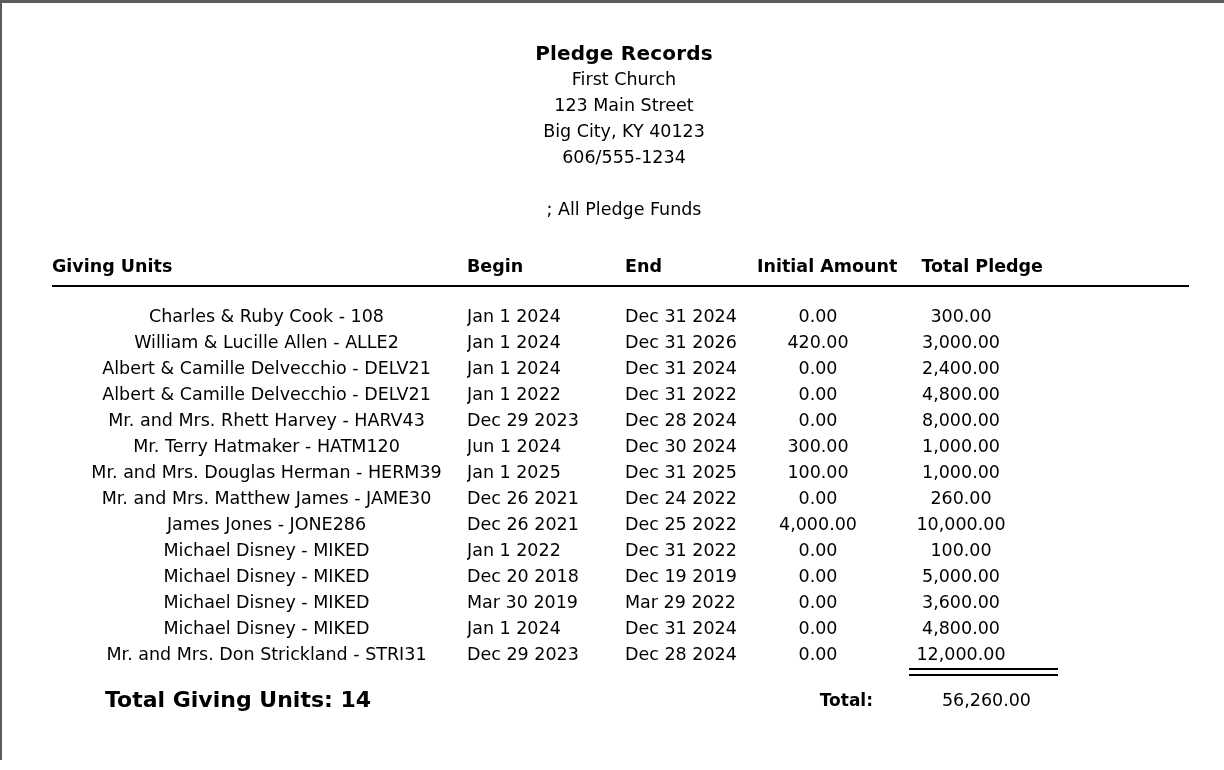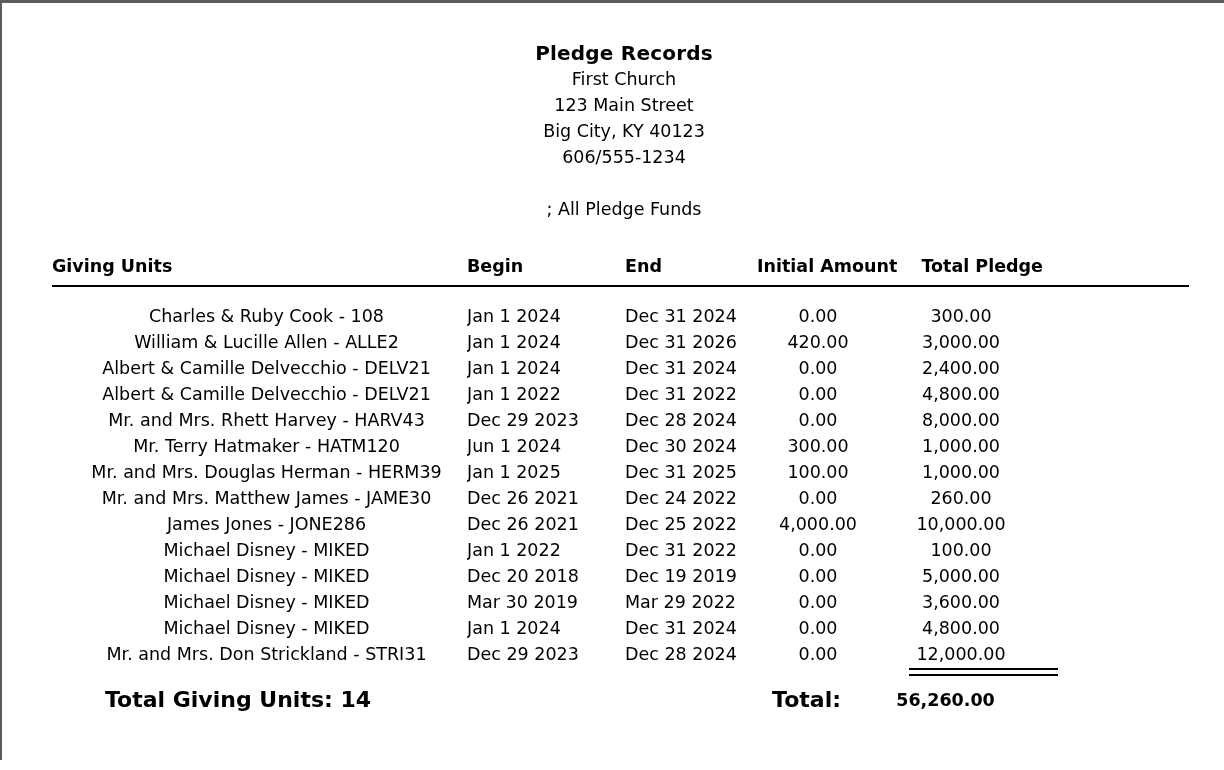--- a/index.html
+++ b/index.html
@@ -87,37 +87,36 @@
   .total-units {
     position: absolute;
     left: 105px;
     top: 690px;
     font-size: 22px;
     font-weight: bold;
     line-height: 20px;
   }
   .total-label {
     position: absolute;
-    left: 668px;
+    left: 700px;
     top: 690px;
     width: 173px;
     text-align: right;
-    font-size: 22px;
+    font-size: 17px;
     font-weight: bold;
     line-height: 20px;
   }
   .total-value {
     position: absolute;
     left: 860px;
     top: 690px;
     width: 171px;
-    text-align: center;
+    text-align: right;
     font-size: 17.5px;
     line-height: 20px;
-    font-weight: bold;
   }
 </style>
 </head>
 <body>
 
 <div class="page">
 
   <div class="edge-top"></div>
   <div class="edge-left"></div>
 

